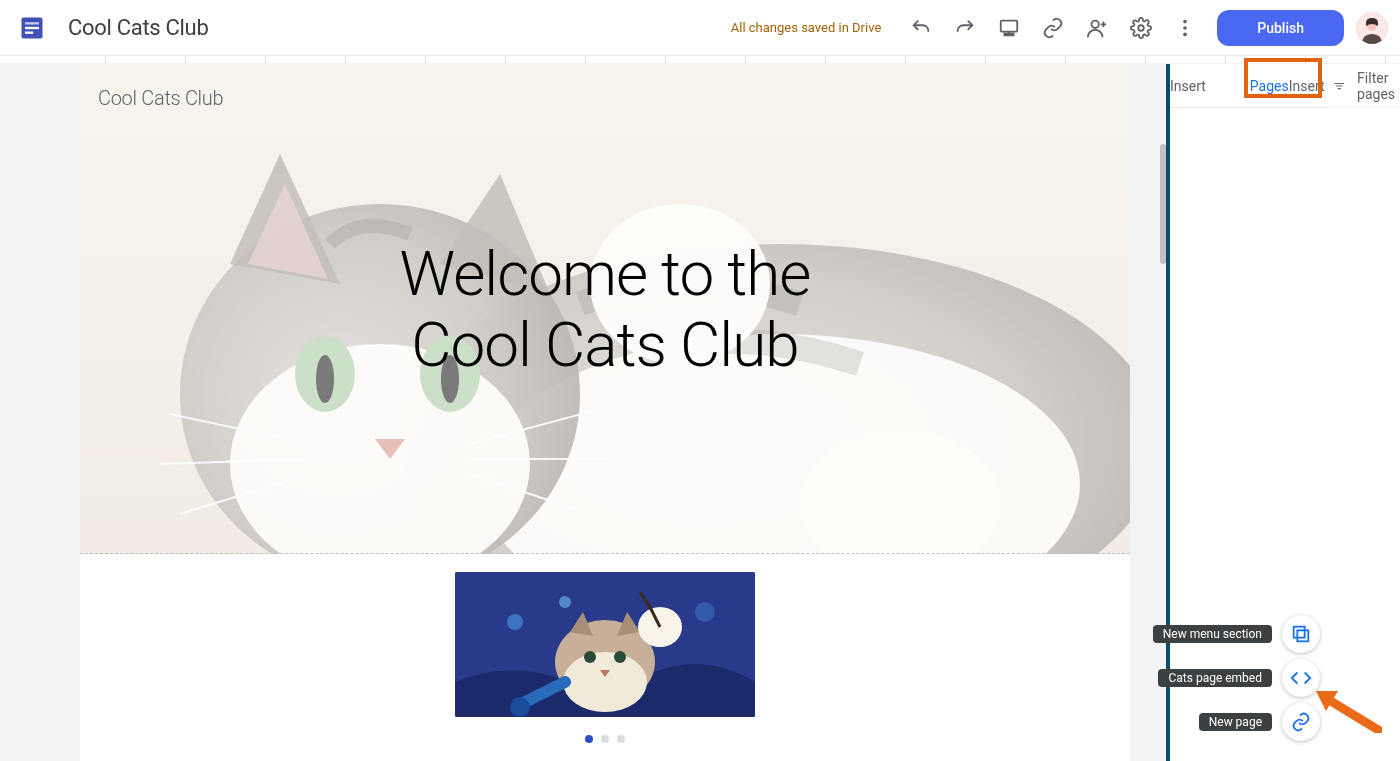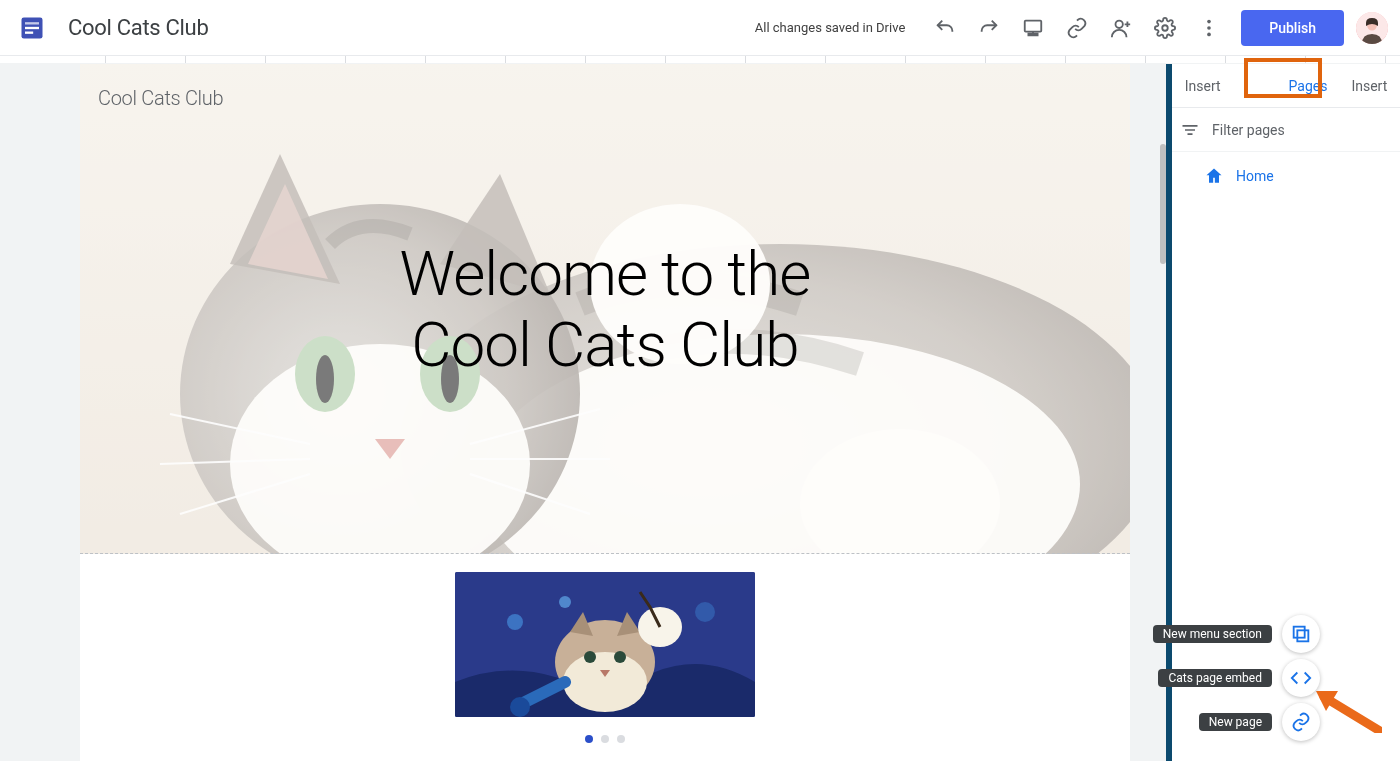--- a/index.html
+++ b/index.html
@@ -4,25 +4,25 @@
 <style>
   * { box-sizing: border-box; margin: 0; padding: 0; }
   body { font-family: 'Google Sans', Roboto, Arial, sans-serif; background: #fff; width: 1400px; height: 761px; overflow: hidden; position: relative; }
   
   
   .header { height: 56px; display: flex; align-items: center; padding: 0 12px; border-bottom: 1px solid #e8eaed; background: #fff; }
   .app-logo { width: 40px; height: 40px; display: flex; align-items: center; justify-content: center; }
   .app-logo svg { width: 28px; height: 28px; }
   .site-title { font-size: 22px; color: #3c4043; margin-left: 16px; font-weight: 400; letter-spacing: -0.3px; }
   .header-spacer { flex: 1; }
-  .save-status { font-size: 13px; color: #404040; margin-right: 20px; }
+  .save-status { font-size: 13px; color: #a16207; margin-right: 20px; }
   .header-icons { display: flex; align-items: center; gap: 4px; }
   .icon-btn { width: 40px; height: 40px; border-radius: 50%; display: flex; align-items: center; justify-content: center; cursor: pointer; color: #5f6368; }
   .icon-btn svg { width: 22px; height: 22px; }
-  .publish-btn { background: #4967f0; color: #fff; border: none; border-radius: 4px; font-size: 14px; font-weight: 500; padding: 10px 28px; margin: 0 12px; cursor: pointer; font-family: inherit; }
+  .publish-btn { background: #4967f0; color: #fff; border: none; border-radius: 12px; font-size: 14px; font-weight: 500; padding: 10px 40px; margin: 0 12px; cursor: pointer; font-family: inherit; }
   .avatar { width: 32px; height: 32px; border-radius: 50%; background: linear-gradient(#fbd4d6,#f7a8ac); display: flex; align-items: center; justify-content: center; overflow:hidden; }
   .avatar svg { width: 32px; height: 32px; }
   
   
   .ruler { height: 8px; background: #fff; border-bottom: 1px solid #f1f3f4; position: relative; }
   .ruler::after { content:''; position:absolute; left:105px; right:0; top:0; bottom:0; background-image: repeating-linear-gradient(to right, #dadce0 0, #dadce0 1px, transparent 1px, transparent 80px); }
 
   
   .main { display: flex; height: calc(761px - 56px - 8px); }
   .canvas-area { flex: 1; background: #f1f3f4; padding: 0 0 0 0; overflow: hidden; position: relative; }
@@ -43,21 +43,21 @@
   .thumb-inner { position:absolute; inset:0; }
   .dots { display:flex; justify-content:center; gap:8px; margin-top:18px;}
   .dot { width:8px; height:8px; border-radius:50%; background:#dadce0;}
   .dot.active { background:#2b4fc9;}
 
   
   .vscroll { position:absolute; right:0; top:0; bottom:0; width:6px; background:transparent;}
   .vscroll-thumb { position:absolute; left:0; right:0; top:80px; height:120px; background:#c0c0c0; border-radius:3px;}
 
   
-  .sidebar { width: 234px; border-left: 6px solid #0c4a6e; background:#fff; display:flex; flex-direction:column; position:relative;}
+  .sidebar { width: 234px; border-left: 4px solid #0c4a6e; background:#fff; display:flex; flex-direction:row; position:relative;}
   .tabs { display:flex; border-bottom:1px solid #e8eaed; height:44px;}
   .tab { flex:1; display:flex; align-items:center; justify-content:center; font-size:14px; color:#5f6368; cursor:pointer; position:relative;}
   .tab.active { color:#1a73e8;padding-left:44px;}
   .tab-highlight { position:absolute; top:58px; left:1244px; width:78px; height:40px; border:4px solid #e0640d; z-index:10; pointer-events:none;}
   .filter-row { height:44px; display:flex; align-items:center; padding:0 8px; border-bottom:1px solid #f1f3f4; color:#5f6368; font-size:14px; gap:12px;}
   .filter-row svg { width:20px; height:20px;}
   .page-item { display:flex; align-items:center; padding:14px 33px 14px 32px; gap:12px; font-size:14px; color:#1a73e8; cursor:pointer;}
   .page-item svg { width:20px; height:20px;}
 
   

